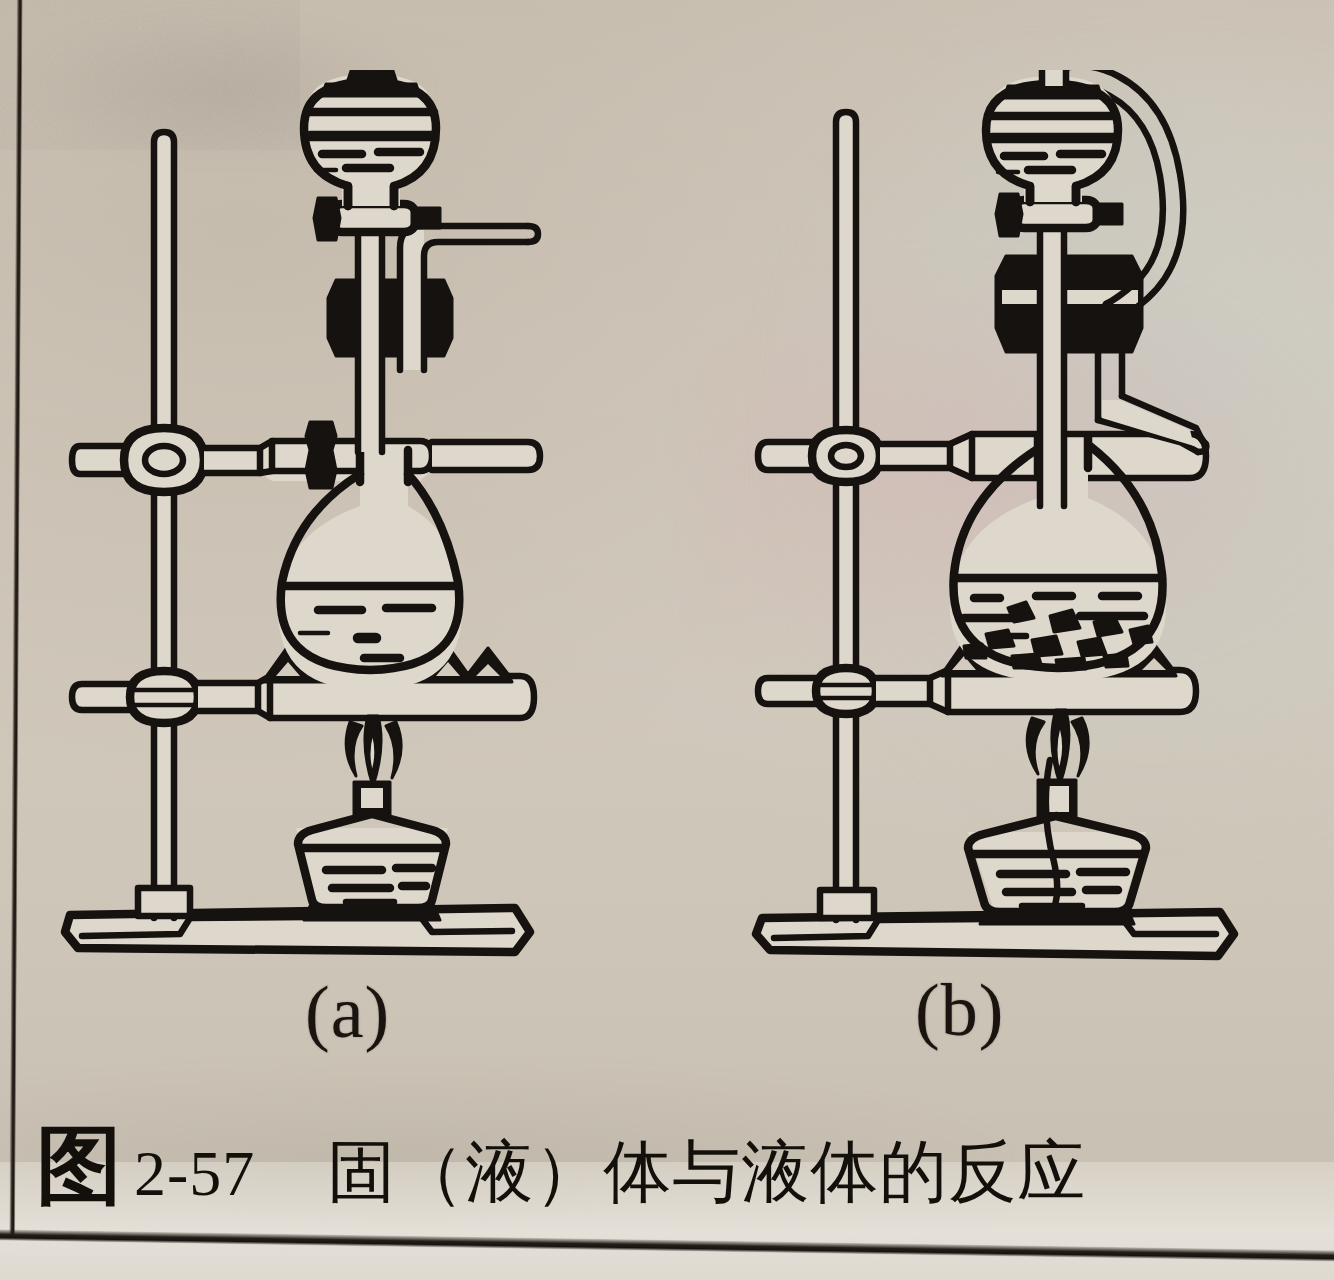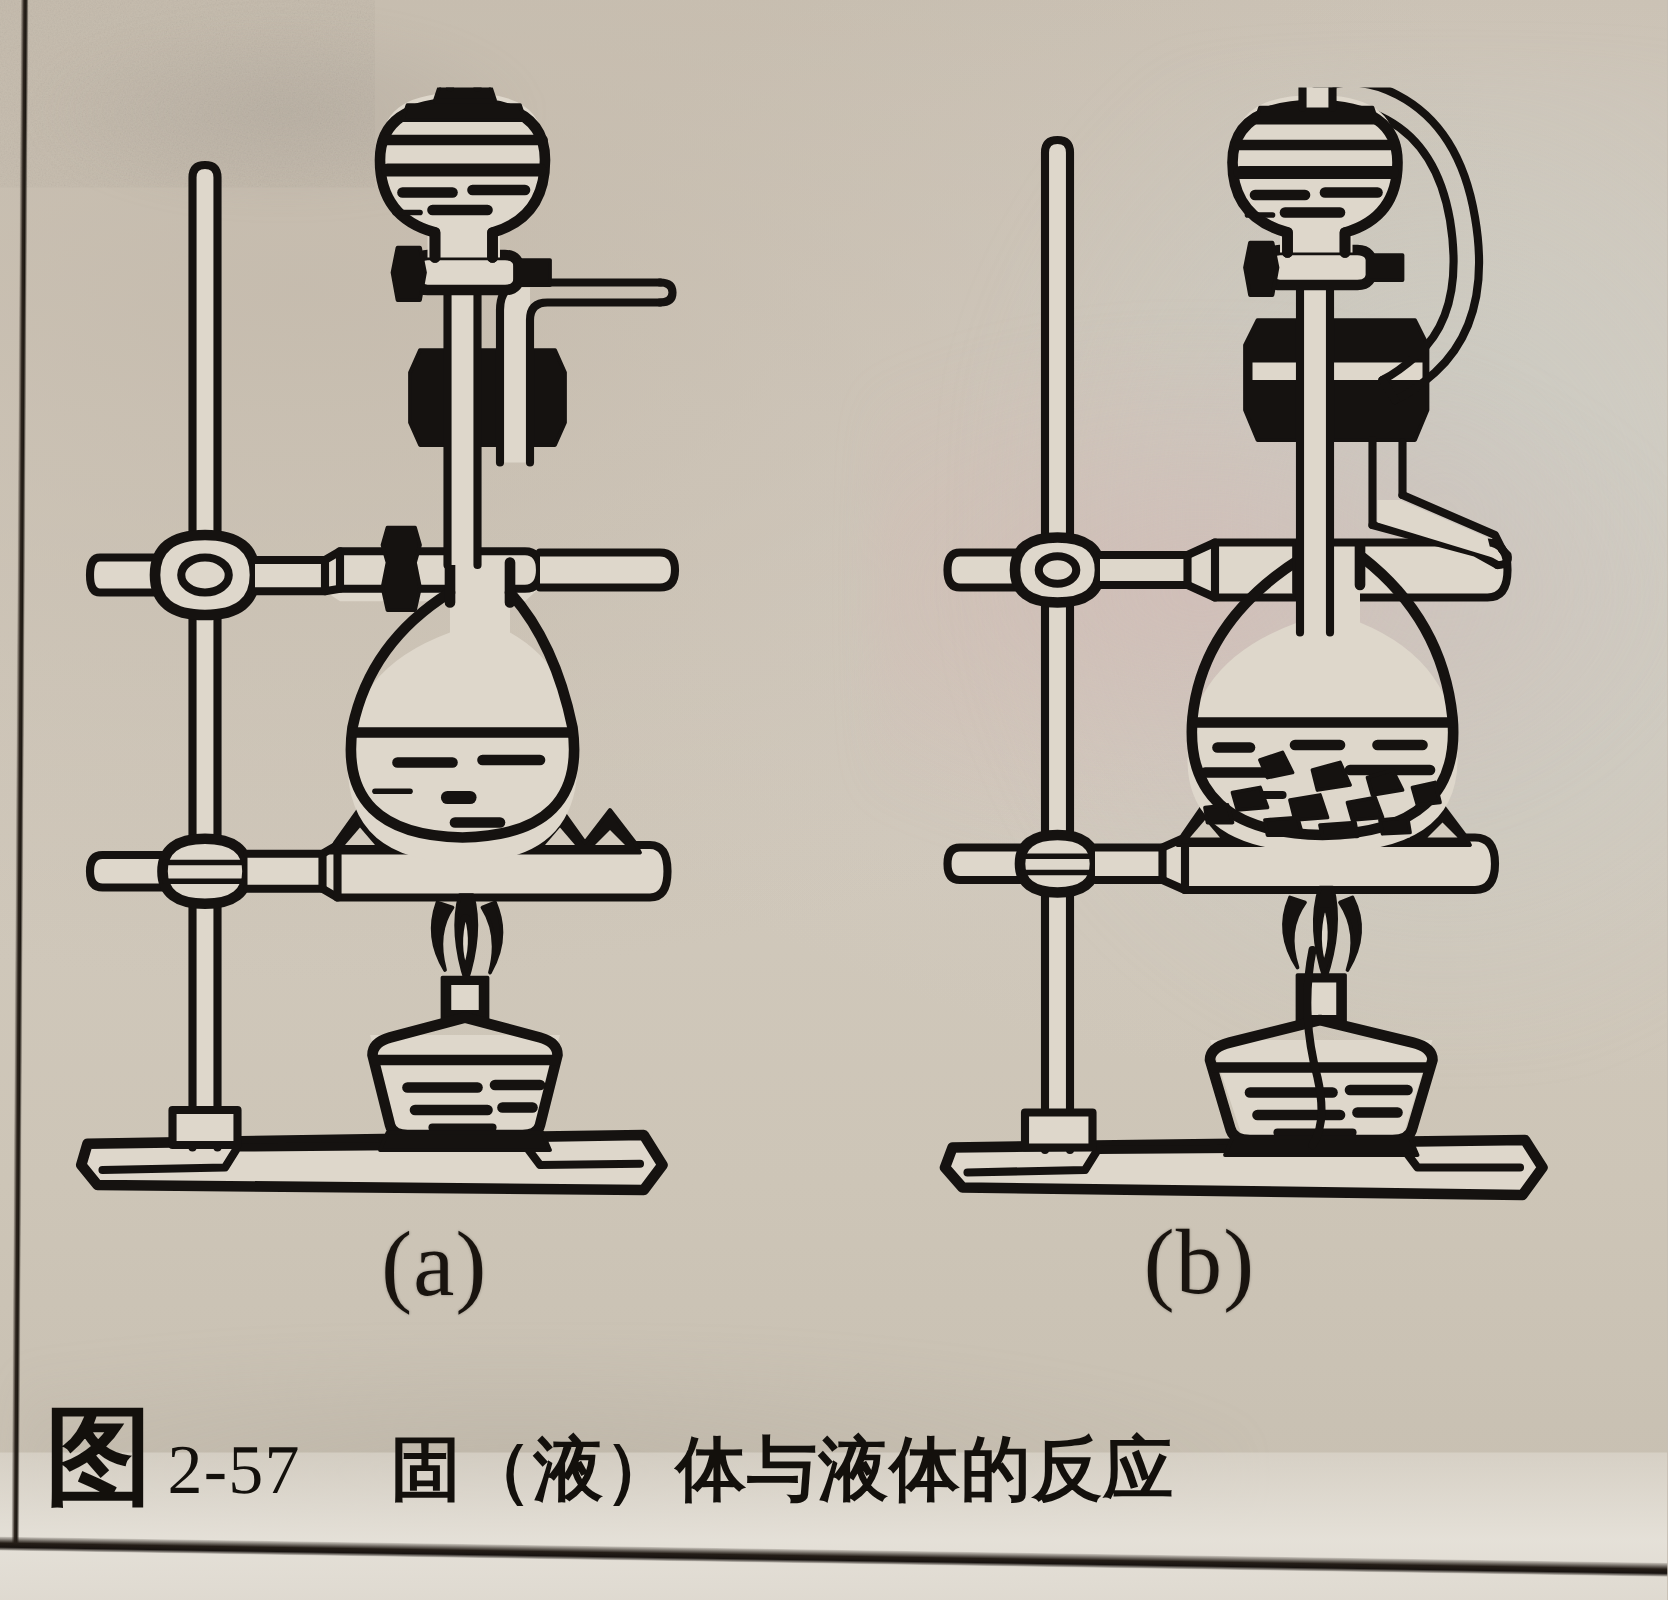--- a/index.html
+++ b/index.html
@@ -115,30 +115,30 @@
   }
   #caption .cap-cjk {
     font-family: "DejaVu Sans", "Liberation Sans", sans-serif;
     font-weight: 700;
     font-size: 86px;
     line-height: 1;
     letter-spacing: 2px;
   }
   #caption .cap-num {
     font-family: "Liberation Serif", "DejaVu Serif", serif;
-    font-size: 56px;
+    font-size: 64px;
     line-height: 1;
     letter-spacing: 1px;
     font-weight: 400;
   }
   #caption .cap-gap { display: inline-block; width: 52px; }
   #caption .cap-title {
     font-family: "DejaVu Sans", "Liberation Sans", sans-serif;
-    font-weight: 700;
-    font-size: 56px;
+    font-weight: 400;
+    font-size: 68px;
     line-height: 1;
     letter-spacing: 1px;
   }
 </style>
 </head>
 <body>
 
 <div id="page">
 
   <div class="wash" id="wash-warm"></div>

